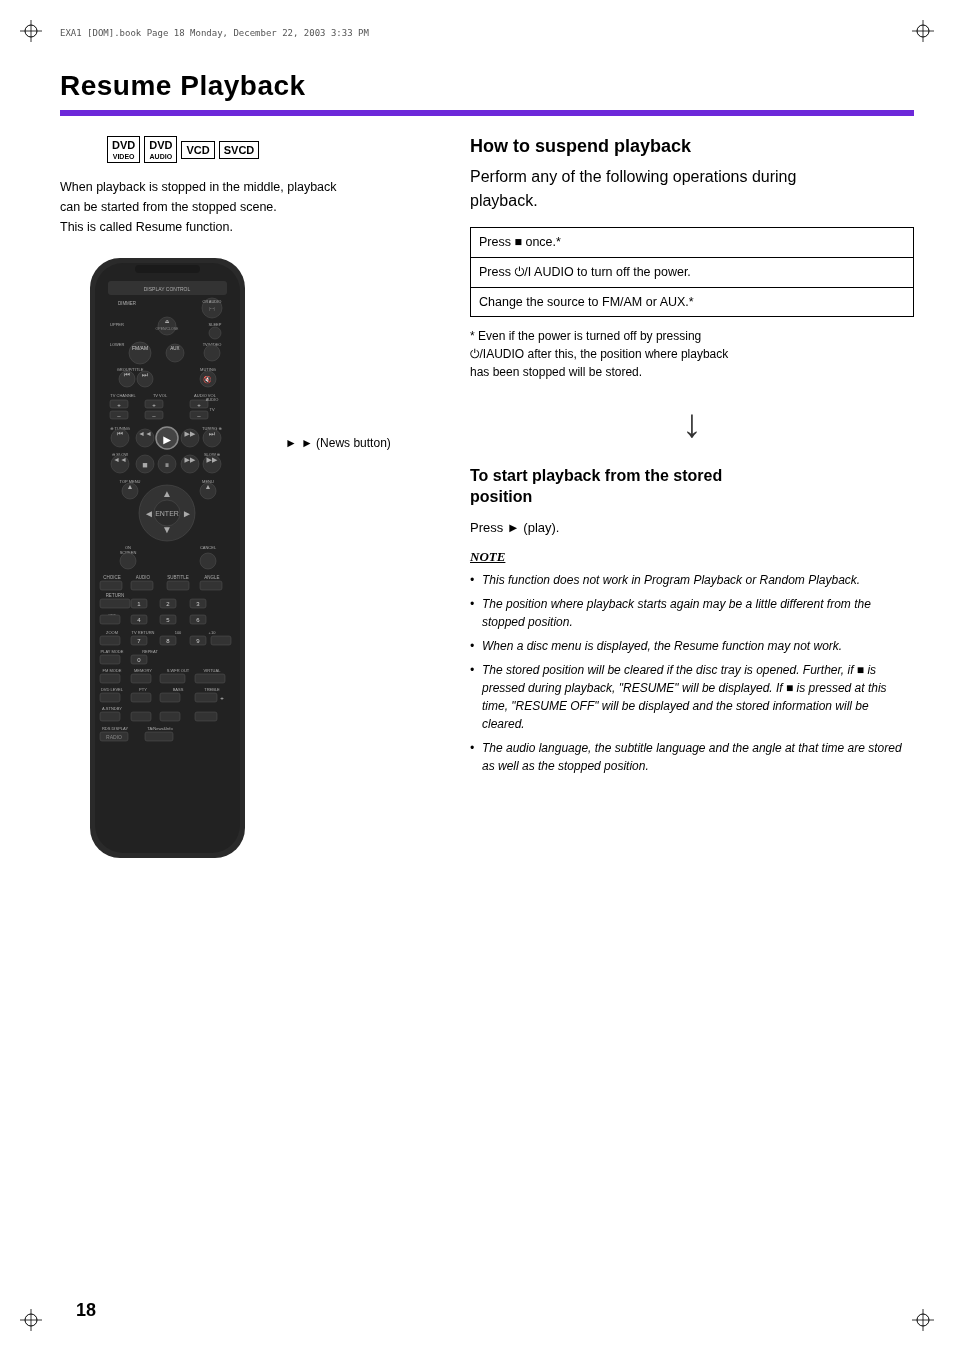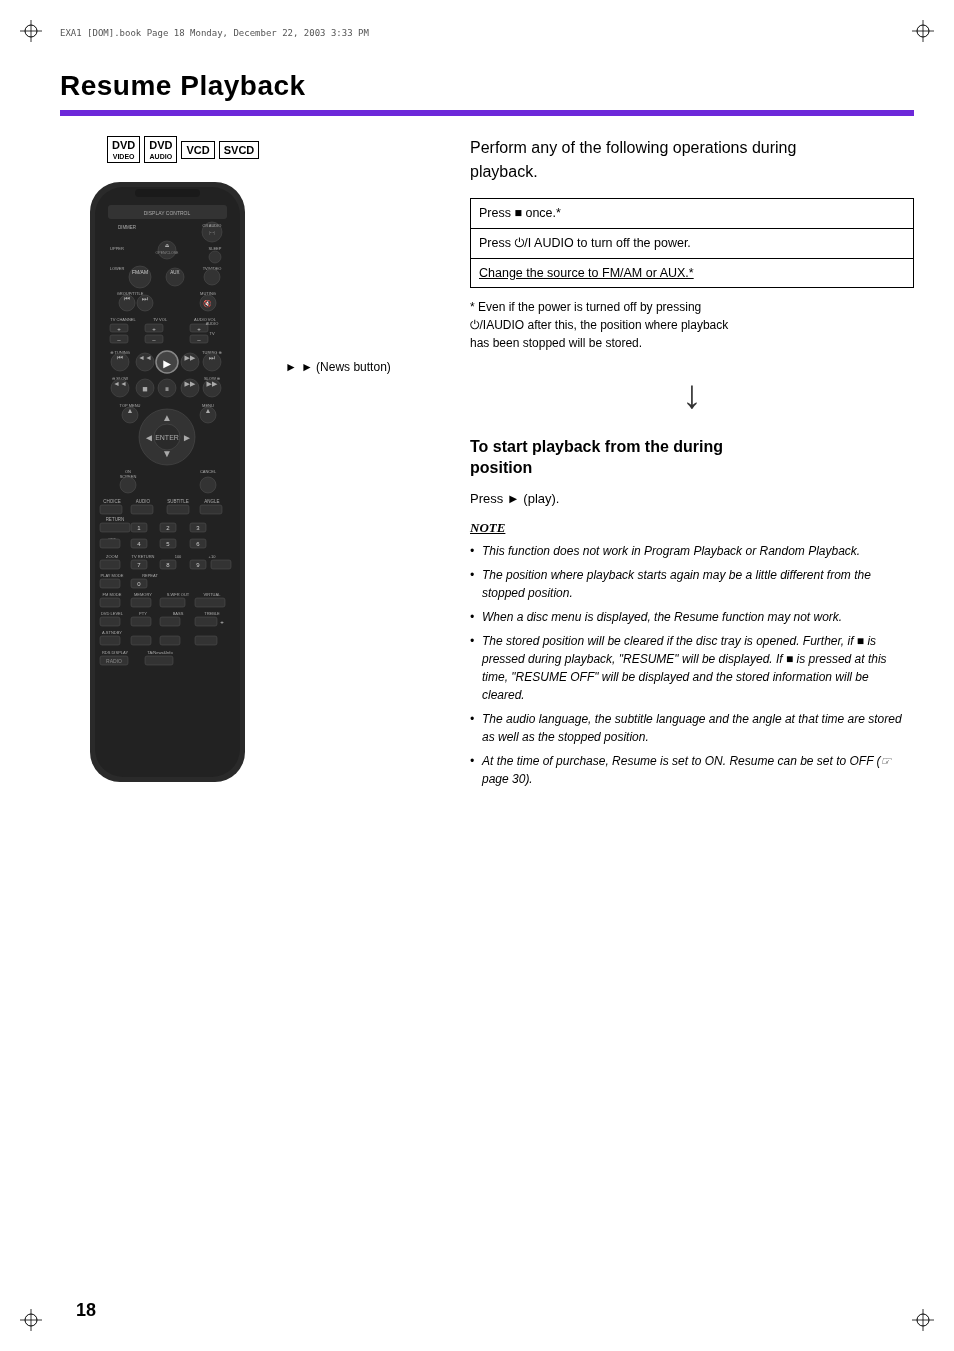--- a/index.html
+++ b/index.html
@@ -154,21 +154,20 @@
     }
 
     .suspend-table-row {
       border-bottom: 1px solid #000;
       padding: 5px 8px;
       font-size: 12.5px;
       line-height: 1.5;
     }
     .suspend-table-row:last-child {
       border-bottom: none;
-      text-decoration: underline;
     }
 
     .footnote {
       font-size: 12px;
       line-height: 1.5;
       margin-bottom: 20px;
     }
 
     
     .arrow-down {
@@ -271,20 +270,23 @@
           <span class="badge-inner-label">AUDIO</span>
         </div>
         <div class="badge badge-vcd">
           <span style="font-size:11px;font-weight:bold;">VCD</span>
         </div>
         <div class="badge badge-svcd">
           <span style="font-size:11px;font-weight:bold;">SVCD</span>
         </div>
       </div>
 
+      <div class="intro-text" style="white-space:pre-line;">When playback is stopped in the middle, playback
+can be started from the stopped scene.
+This is called Resume function.</div>
 
       <div class="remote-wrapper">
         <div class="remote-svg-container">
           <svg width="215" height="620" viewBox="0 0 215 620" xmlns="http://www.w3.org/2000/svg">
 
             <rect x="30" y="5" width="155" height="600" rx="30" ry="30" fill="#2a2a2a"></rect>
             <rect x="35" y="10" width="145" height="590" rx="28" ry="28" fill="#222"></rect>
 
             <rect x="75" y="12" width="65" height="8" rx="4" fill="#1a1a1a"></rect>
 
@@ -492,49 +494,49 @@
           <div style="display:flex; align-items:center; gap:4px;">
             <span style="font-size:12px; color:#000;">►</span>
             <span style="font-size:12px;">► (News button)</span>
           </div>
         </div>
       </div>
     </div>
 
     <div class="right-col">
 
+      <h2 class="section-title">How to suspend playback</h2>
       <p class="section-subtitle" style="white-space:pre-line;">Perform any of the following operations during
 playback.</p>
 
       <div class="suspend-table">
         <div class="suspend-table-row">Press ■ once.*</div>
         <div class="suspend-table-row">Press ⏻/I AUDIO to turn off the power.</div>
         <div class="suspend-table-row">Change the source to FM/AM or AUX.*</div>
       </div>
 
       <div class="footnote">
         * Even if the power is turned off by pressing<br>
         ⏻/IAUDIO after this, the position where playback<br>
         has been stopped will be stored.
       </div>
 
       <div class="arrow-down">↓</div>
 
-      <h2 class="stored-title" style="white-space:pre-line;">To start playback from the during
+      <h2 class="stored-title" style="white-space:pre-line;">To start playback from the stored
 position</h2>
       <p class="press-play">Press ► (play).</p>
 
       <div class="note-title">NOTE</div>
       <ul class="note-list">
         <li>This function does not work in Program Playback or Random Playback.</li>
         <li>The position where playback starts again may be a little different from the stopped position.</li>
         <li>When a disc menu is displayed, the Resume function may not work.</li>
         <li>The stored position will be cleared if the disc tray is opened. Further, if ■ is pressed during playback, "RESUME" will be displayed. If ■ is pressed at this time, "RESUME OFF" will be displayed and the stored information will be cleared.</li>
         <li>The audio language, the subtitle language and the angle at that time are stored as well as the stopped position.</li>
-        <li>At the time of purchase, Resume is set to ON. Resume can be set to OFF (☞ page 30).</li>
       </ul>
 
     </div>
   </div>
 
   <div class="page-number">18</div>
 
 </div>
 
 </body></html>

